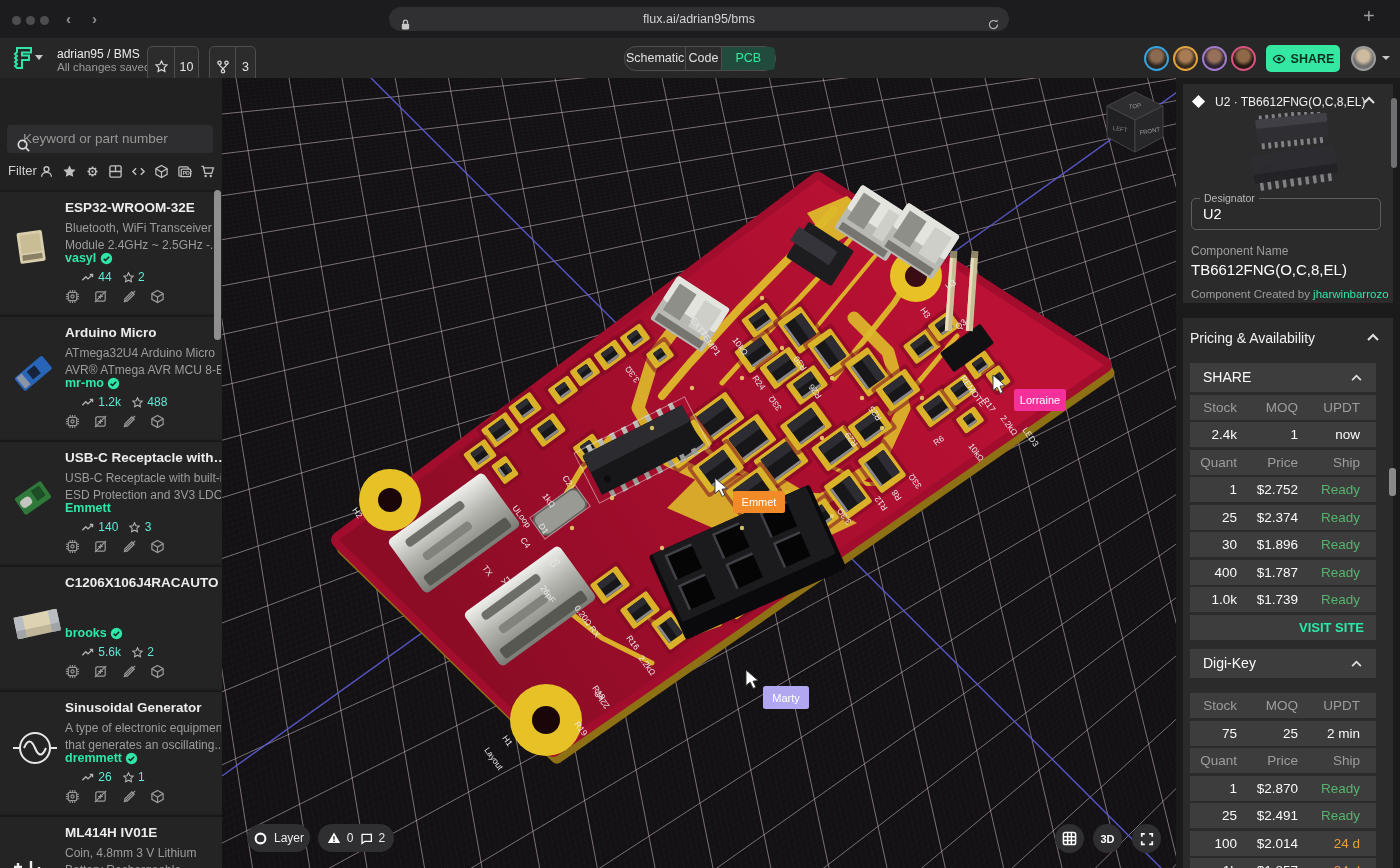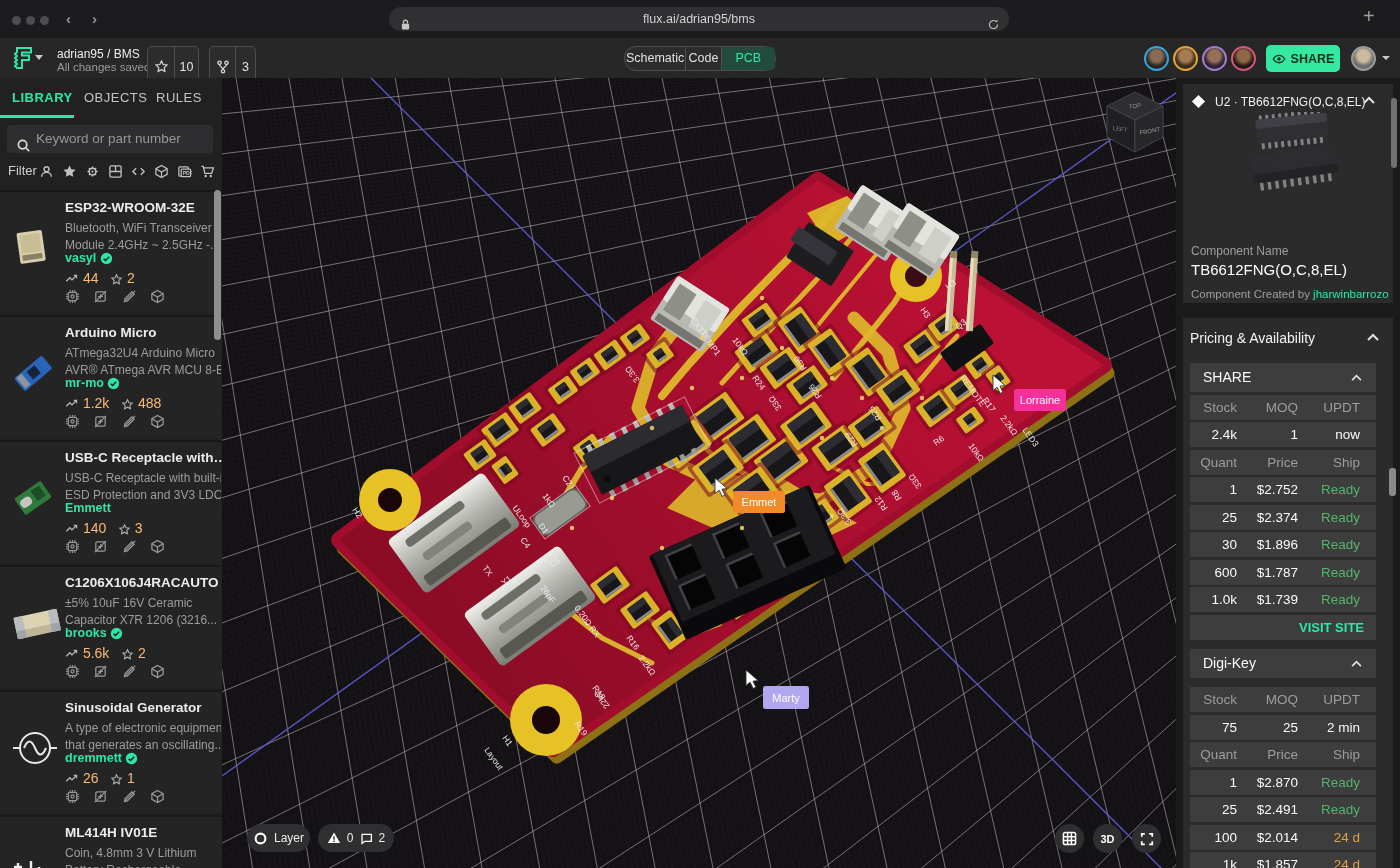--- a/index.html
+++ b/index.html
@@ -24,21 +24,21 @@
  color:#07301f;font-size:12.5px;font-weight:bold;display:flex;align-items:center;justify-content:center;gap:5px}
 
 #side{position:absolute;left:0;top:78px;width:222px;height:790px;background:#212122;overflow:hidden}
 #side .tabs{position:absolute;top:0;left:0;width:100%;height:40px;font-size:13px;letter-spacing:.5px;color:#c3c3c3}
 #search{position:absolute;left:7px;top:47px;width:206px;height:28px;background:#2e2e30;border-radius:4px;
  color:#979797;font-size:13.5px;line-height:28px}
 .card{position:absolute;left:0;width:222px;height:123px;background:#242425;border-top:2px solid #191919}
 .card .ttl{position:absolute;left:65px;top:8px;font-size:13.5px;color:#ececec;white-space:nowrap;overflow:hidden;width:158px}
 .card .dsc{position:absolute;left:65px;top:28px;width:156px;font-size:12px;line-height:16.5px;color:#9c9c9c;white-space:nowrap;overflow:hidden}
 .card .auth{position:absolute;left:65px;top:59px;font-size:12.5px;color:#2ee6a8}
-.card .st{position:absolute;left:65px;top:78px;font-size:14px;color:#fdba74}
+.card .st{position:absolute;left:81px;top:78px;font-size:12px;color:#5eead4}
 .card .ic{position:absolute;left:65px;top:95px}
 
 #rp{position:absolute;left:1176px;top:78px;width:224px;height:790px;background:#1b1b1c}
 .sec{position:absolute;left:7px;width:210px;background:#2b2b2c}
 .muted{color:#9d9d9d}
 .row3{display:flex;height:25px;margin-bottom:2.5px;background:#3d3d3e;font-size:13.5px;line-height:25px;color:#fafafa}
 .row3 span{text-align:right}
 .c1{width:47px}.c2{width:61px}.c3{width:62px;margin-right:16px}
 .grn{color:#56b36b}.org{color:#e3a13b}.teal{color:#2ee6a8}
 
@@ -100,30 +100,24 @@
       <svg width="14" height="14" viewBox="0 0 16 16" style="vertical-align:middle">
         <path d="M1.5 8S4 3.8 8 3.8 14.5 8 14.5 8 12 12.2 8 12.2 1.5 8 1.5 8z" fill="none" stroke="#07301f" stroke-width="1.6"></path>
         <circle cx="8" cy="8" r="2" fill="#07301f"></circle>
       </svg>
       <span>SHARE</span>
     </div>
     <div class="av" style="left:1351px;border:2px solid #9a9a9a;background:radial-gradient(circle at 50% 38%, #cdbba0 0 34%, #6e6e6e 60%)"></div>
     <div class="abs" style="left:1382px;top:18px;width:0;height:0;border-left:4px solid transparent;border-right:4px solid transparent;border-top:4px solid #c9c9c9"></div>
   </div>
 <div id="side">
-    <div class="tabs">
-      <span style="position:absolute;left:12px;top:12px;color:#2ee6a8;font-weight:bold">LIBRARY</span>
-      <span style="position:absolute;left:84px;top:12px">OBJECTS</span>
-      <span style="position:absolute;left:156px;top:12px">RULES</span>
-      <div style="position:absolute;left:0;top:37px;width:74px;height:3px;background:#2ee6a8"></div>
-    </div>
     <div id="search"><span style="position:absolute;left:9px;top:6px"><svg width="15" height="15" viewBox="0 0 16 16" style="vertical-align:middle">
           <circle cx="7" cy="7" r="4.5" fill="none" stroke="#dadada" stroke-width="1.8"></circle>
           <path d="M10.4 10.4L14 14" stroke="#dadada" stroke-width="1.8"></path>
-        </svg></span><span style="margin-left:29px">Keyword or part number</span></div>
+        </svg></span><span style="margin-left:16px">Keyword or part number</span></div>
     <div class="abs" style="left:8px;top:85px;font-size:13px;color:#cfcfcf">Filter</div>
     <div class="abs" style="left:39px;top:84px"><svg width="15" height="15" viewBox="0 0 16 16" style="vertical-align:middle">
         <circle cx="8" cy="5.5" r="2.6" fill="none" stroke="#c0c0c0" stroke-width="1.5"></circle>
         <path d="M2.8 13.5a5.2 4.6 0 0 1 10.4 0" fill="none" stroke="#c0c0c0" stroke-width="1.5"></path>
       </svg></div>
     <div class="abs" style="left:62px;top:84px"><svg width="15" height="15" viewBox="0 0 16 16" style="vertical-align:middle">
         <path d="M8 1.5l2 4.1 4.5.6-3.3 3.1.8 4.4L8 11.6l-4 2.1.8-4.4L1.5 6.2 6 5.6z" fill="#c0c0c0"></path>
       </svg></div>
     <div class="abs" style="left:85px;top:84px"><svg width="15" height="15" viewBox="0 0 16 16" style="vertical-align:middle">
         <circle cx="8" cy="8" r="3.6" fill="none" stroke="#c0c0c0" stroke-width="1.6"></circle>
@@ -259,21 +253,20 @@
     <div class="card" style="top:487px">
       <div class="abs" style="left:11px;top:34px"><svg width="52" height="44" viewBox="0 0 52 44">
           <g transform="rotate(-12 26 22)">
             <rect x="4" y="12" width="44" height="22" rx="2" fill="#ddd3b2"></rect>
             <rect x="4" y="12" width="9" height="22" fill="#b9bdc2"></rect>
             <rect x="39" y="12" width="9" height="22" fill="#b9bdc2"></rect>
             <rect x="4" y="26" width="44" height="8" fill="#0008" opacity="0.25"></rect>
           </g>
         </svg></div>
       <div class="ttl" style="font-weight:bold">C1206X106J4RACAUTO</div>
-      <div class="dsc">±5% 10uF 16V Ceramic<br>Capacitor X7R 1206 (3216...</div>
       <div class="auth" style="font-weight:bold">brooks <svg width="13" height="13" viewBox="0 0 16 16" style="vertical-align:middle">
           <circle cx="8" cy="8" r="7" fill="#2ee6a8"></circle>
           <path d="M4.5 8.2l2.3 2.3 4.5-4.7" fill="none" stroke="#1b1b1b" stroke-width="1.8"></path>
         </svg></div>
       <div class="st"><svg width="14" height="14" viewBox="0 0 16 16" style="vertical-align:middle">
           <path d="M1.5 10.5l4-4 2.5 2.5 5-5" fill="none" stroke="#b5b5b5" stroke-width="1.5"></path>
           <path d="M10 3.8h3.2V7" fill="none" stroke="#b5b5b5" stroke-width="1.5"></path>
         </svg> 5.6k &nbsp;&nbsp;<svg width="13" height="13" viewBox="0 0 16 16" style="vertical-align:middle">
           <path d="M8 2.2l1.8 3.7 4 .5-2.9 2.8.7 4L8 11.3l-3.6 1.9.7-4-2.9-2.8 4-.5z" fill="none" stroke="#b5b5b5" stroke-width="1.3"></path>
         </svg> 2</div>
@@ -1389,20 +1382,24 @@
             <rect x="50.599999999999994" y="26" width="3.4" height="10" rx="1"></rect>
             <rect x="58.199999999999996" y="26" width="3.4" height="10" rx="1"></rect>
             <rect x="65.8" y="26" width="3.4" height="10" rx="1"></rect>
             <rect x="73.39999999999999" y="26" width="3.4" height="10" rx="1"></rect>
           </g>
           <rect x="0" y="0" width="84" height="28" rx="2" fill="#2c2c31"></rect>
         <rect x="0" y="19" width="84" height="9" rx="2" fill="#222227"></rect>
         <circle cx="14" cy="14" r="4" fill="#2c2c30"></circle>
         </g>
       </svg>
+      <div class="abs" style="left:8px;top:114px;width:190px;height:32px;border:1px solid #5e5e62;border-radius:5px">
+        <div class="abs" style="left:8px;top:-7px;background:#2b2b2c;padding:0 4px;font-size:10.5px;color:#b8b8b8">Designator</div>
+        <div class="abs" style="left:11px;top:7px;font-size:14.5px;color:#fff">U2</div>
+      </div>
       <div class="abs muted" style="left:8px;top:160px;font-size:12px">Component Name</div>
       <div class="abs" style="left:8px;top:177px;font-size:15px;color:#fff">TB6612FNG(O,C,8,EL)</div>
       <div class="abs muted" style="left:8px;top:204px;font-size:11.5px;white-space:nowrap">Component Created by <span class="teal">jharwinbarrozo</span></div>
     </div>
     <div class="sec" style="top:240px;height:550px">
       <div class="abs" style="left:7px;top:12px;font-size:14px;color:#f2f2f2">Pricing &amp; Availability</div>
       <svg class="abs" style="left:184px;top:15px" width="12" height="8" viewBox="0 0 12 8">
         <path d="M1 7l5-5 5 5" fill="none" stroke="#e0e0e0" stroke-width="2"></path>
       </svg>
       <div class="abs" style="left:7px;top:45px;width:186px">
@@ -1433,36 +1430,36 @@
           <span class="c1">25</span>
           <span class="c2">$2.374</span>
           <span class="c3 grn">Ready</span>
         </div>
         <div class="row3" style="">
           <span class="c1">30</span>
           <span class="c2">$1.896</span>
           <span class="c3 grn">Ready</span>
         </div>
         <div class="row3" style="">
-          <span class="c1">600</span>
+          <span class="c1">400</span>
           <span class="c2">$1.787</span>
           <span class="c3 grn">Ready</span>
         </div>
         <div class="row3" style="">
           <span class="c1">1.0k</span>
           <span class="c2">$1.739</span>
           <span class="c3 grn">Ready</span>
         </div>
         <div class="row3" style="height:25px">
           <span style="flex:1"></span>
           <span class="teal" style="font-weight:bold;font-size:13px;margin-right:12px">VISIT SITE</span>
         </div>
       </div>
       <div class="abs" style="left:7px;top:331px;width:186px">
-        <div style="height:29px;background:#3d3d3e;margin-bottom:9px;font-size:14px;color:#fafafa;line-height:29px"><span style="margin-left:13px">Digi-Key</span><svg style="float:right;margin:11px 14px 0 0" width="11" height="7" viewBox="0 0 12 8">
+        <div style="height:29px;background:#3d3d3e;margin-bottom:15px;font-size:14px;color:#fafafa;line-height:29px"><span style="margin-left:13px">Digi-Key</span><svg style="float:right;margin:11px 14px 0 0" width="11" height="7" viewBox="0 0 12 8">
             <path d="M1 7l5-5 5 5" fill="none" stroke="#e0e0e0" stroke-width="2"></path>
           </svg></div>
         <div class="row3" style="color:#9d9d9d">
           <span class="c1">Stock</span>
           <span class="c2">MOQ</span>
           <span class="c3">UPDT</span>
         </div>
         <div class="row3" style="">
           <span class="c1">75</span>
           <span class="c2">25</span>

